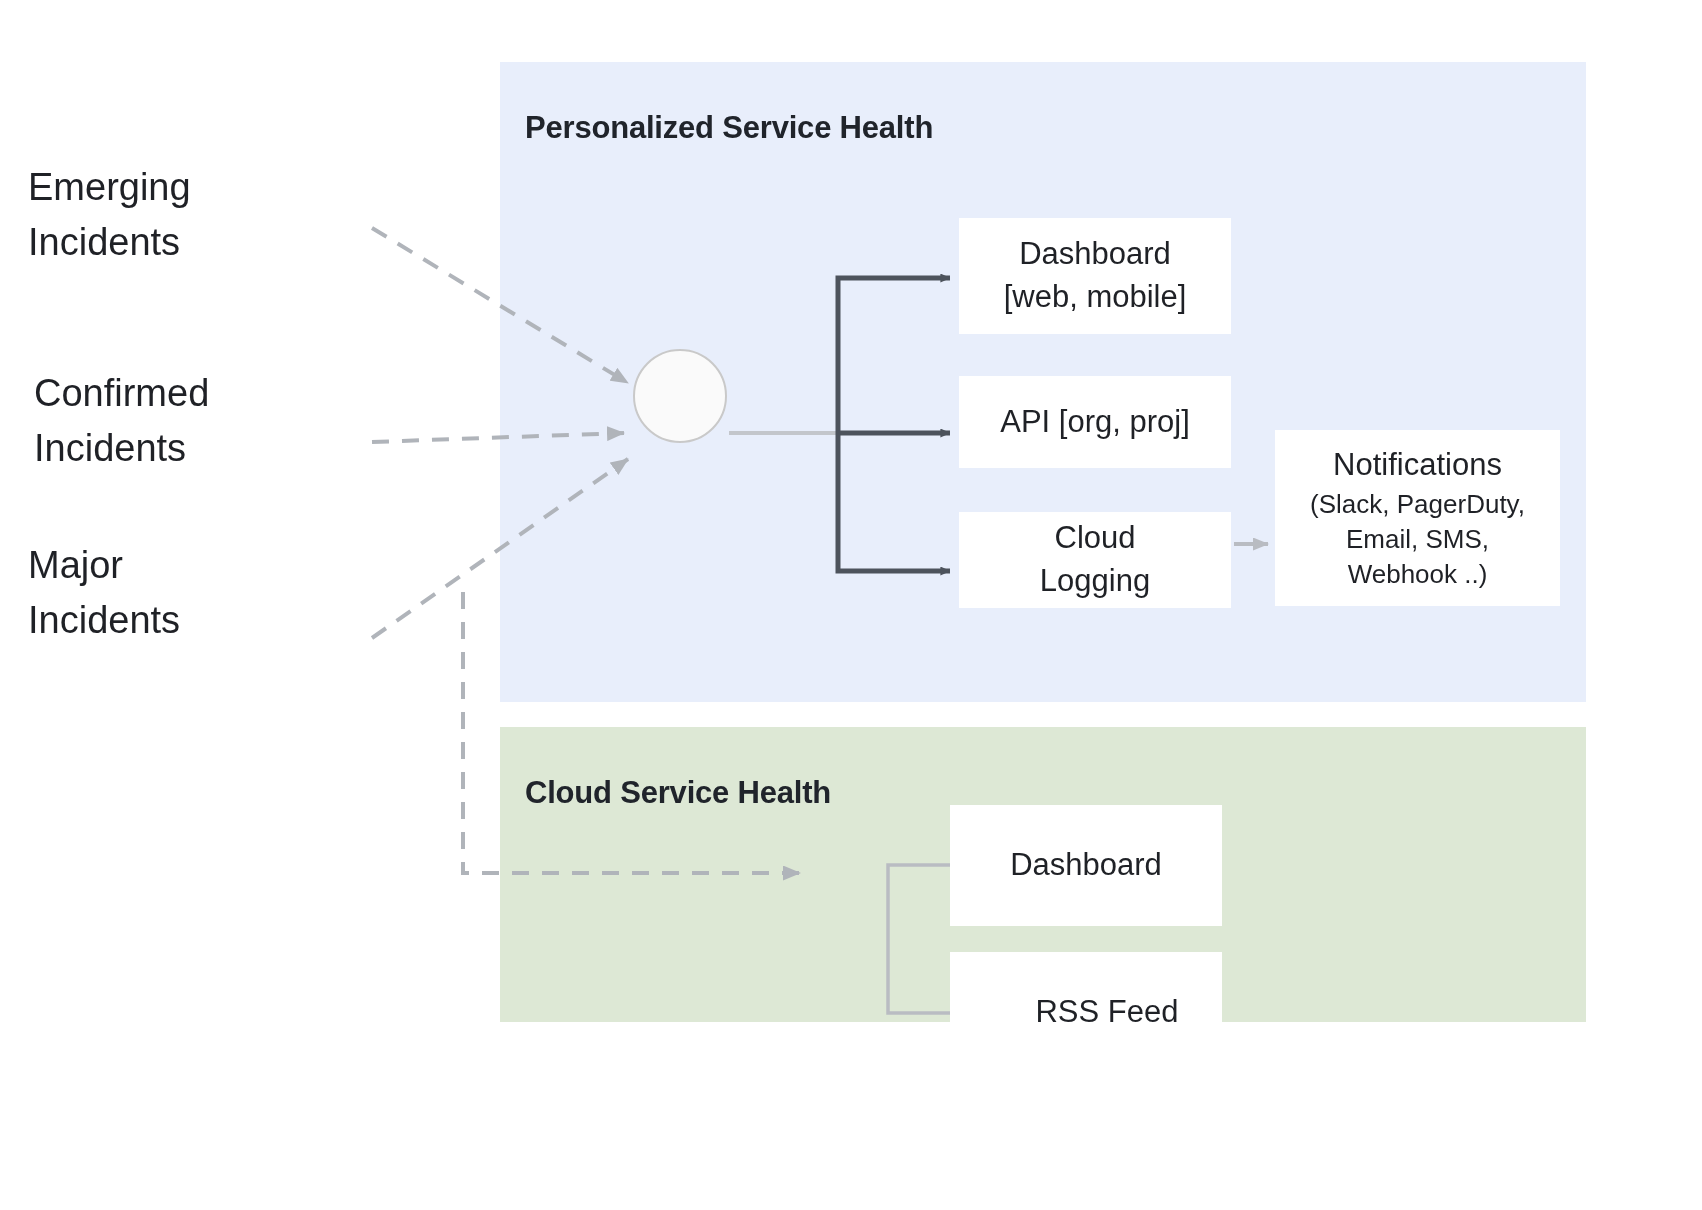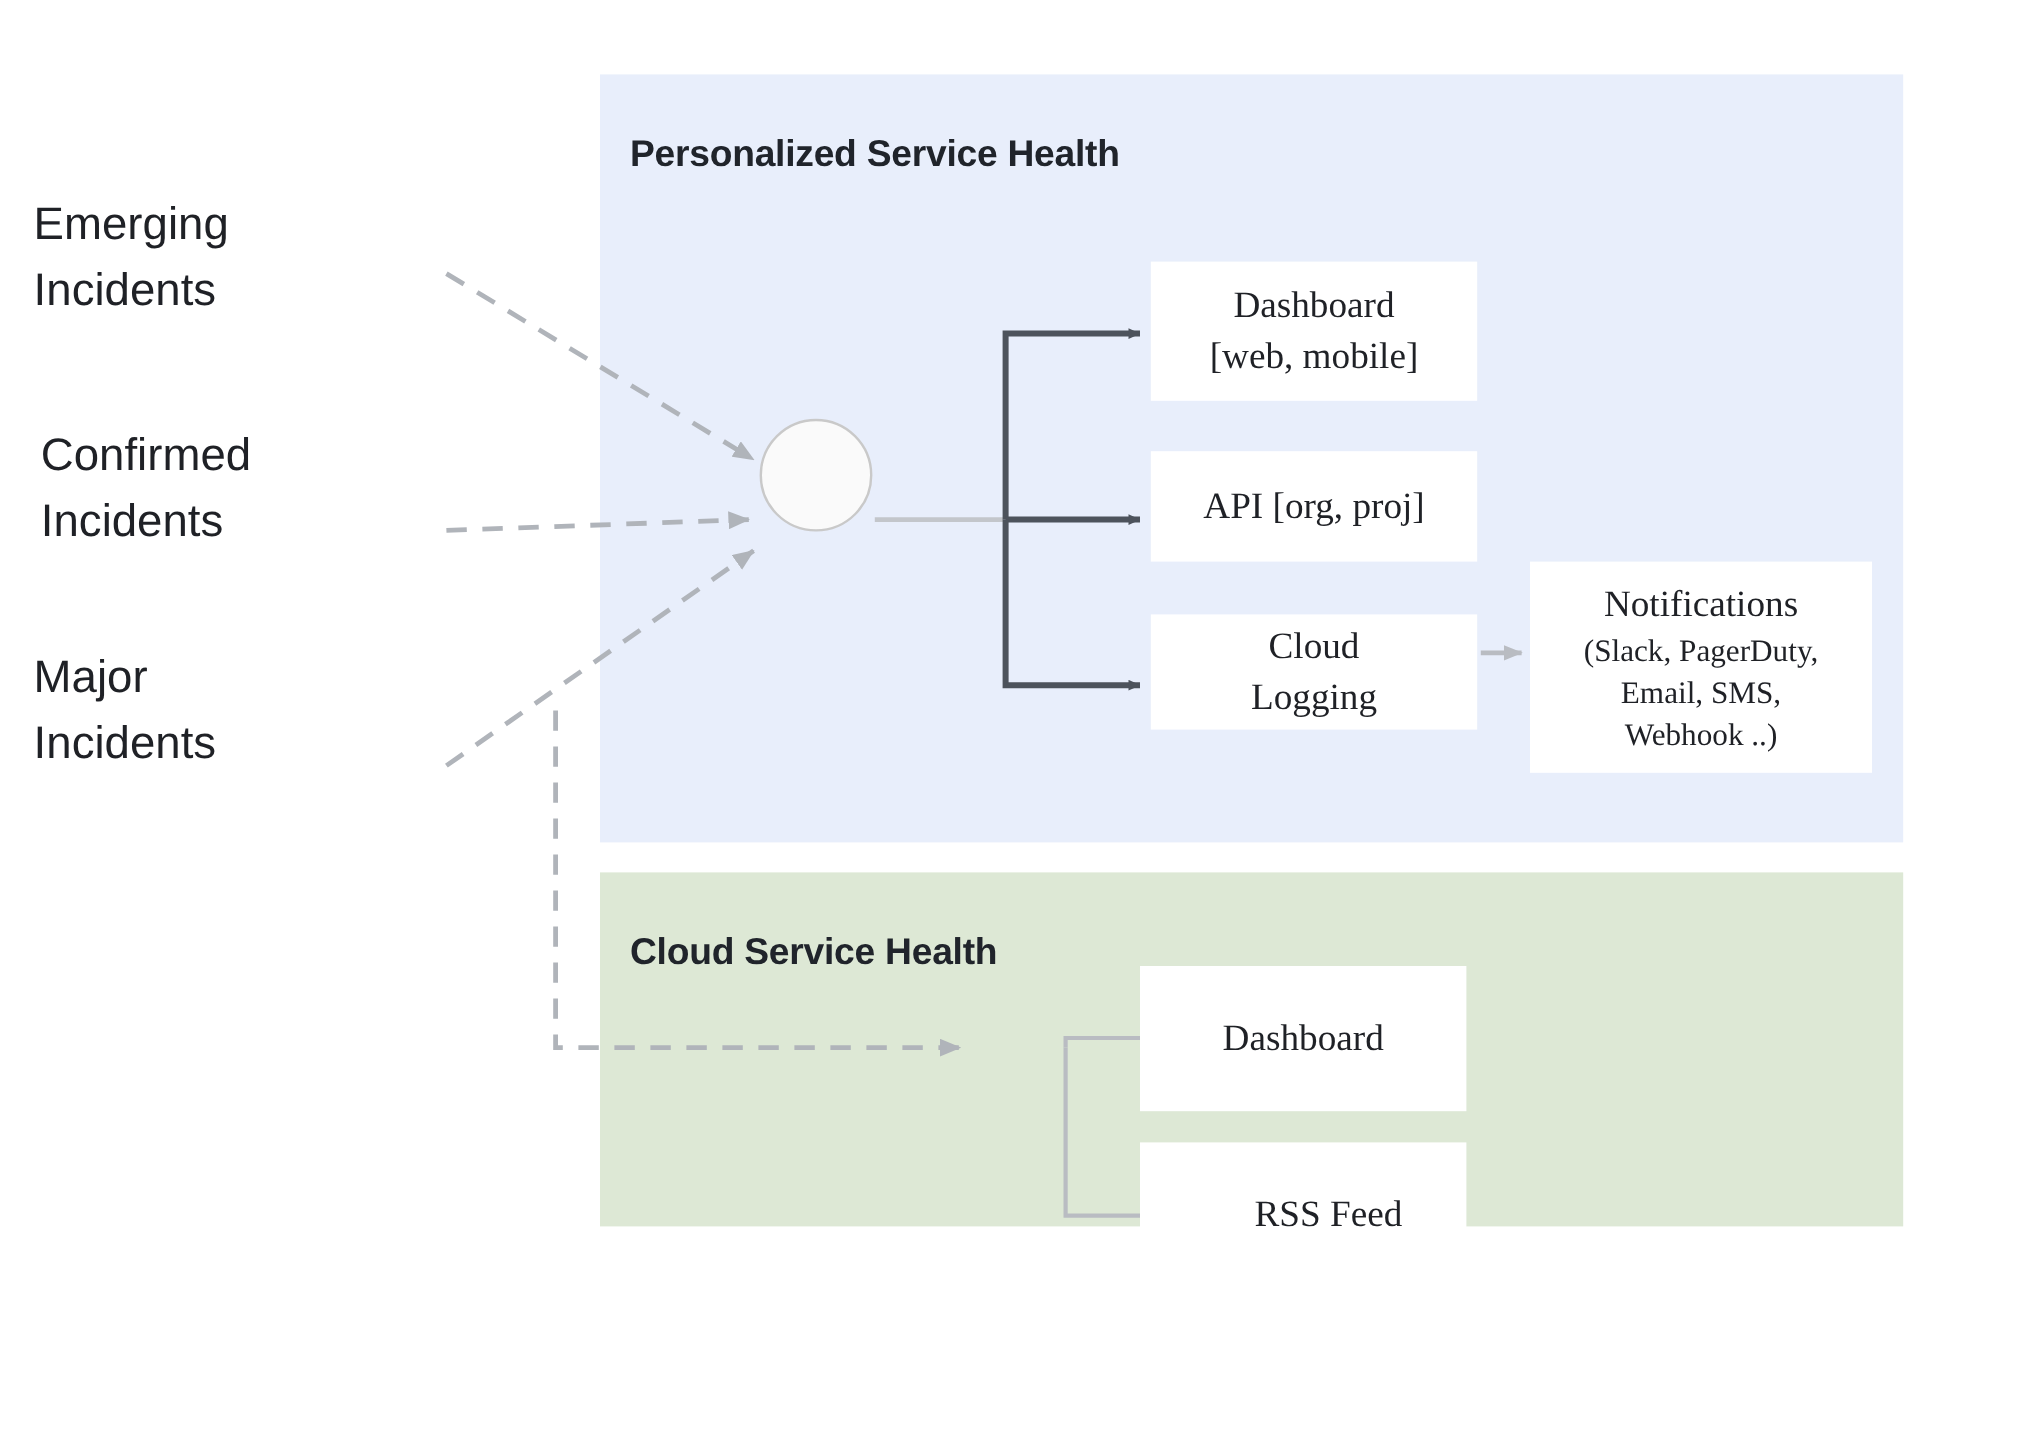--- a/index.html
+++ b/index.html
@@ -53,51 +53,50 @@
   
   .source-label {
     position: absolute;
     width: 300px;
     font-size: 38px;
     line-height: 1.45;
     color: #1f2126;
     white-space: pre-line;
   }
   #label-emerging  { left: 28px; top: 160px; }
-  #label-confirmed { left: 34px; top: 353px; }
+  #label-confirmed { left: 34px; top: 366px; }
   #label-major     { left: 28px; top: 538px; }
 
   
   .node-box {
     position: absolute;
     background: #ffffff;
     display: flex;
     align-items: center;
     justify-content: center;
     text-align: center;
     color: #1f2126;
     box-sizing: border-box;
-    font-family: Liberation Serif, serif;
   }
   .node-text {
     font-size: 31px;
     line-height: 1.38;
     white-space: pre-line;
   }
   .node-sub {
     display: block;
     font-size: 26px;
     line-height: 1.35;
     white-space: pre-line;
   }
 
   #box-dashboard-web { left: 959px; top: 218px;  width: 272px; height: 116px; }
   #box-api           { left: 959px; top: 376px;  width: 272px; height: 92px; }
   #box-cloud-logging { left: 959px; top: 512px;  width: 272px; height: 96px; }
-  #box-notifications { left: 1275px; top: 468px; width: 285px; height: 176px; }
+  #box-notifications { left: 1275px; top: 430px; width: 285px; height: 176px; }
   #box-csh-dashboard { left: 950px; top: 805px;  width: 272px; height: 121px; }
   #box-rss-feed      { left: 950px; top: 952px;  width: 272px; height: 121px; padding-left: 42px; }
 
   
   #hub-node {
     position: absolute;
     left: 633px;
     top: 349px;
     width: 94px;
     height: 94px;

